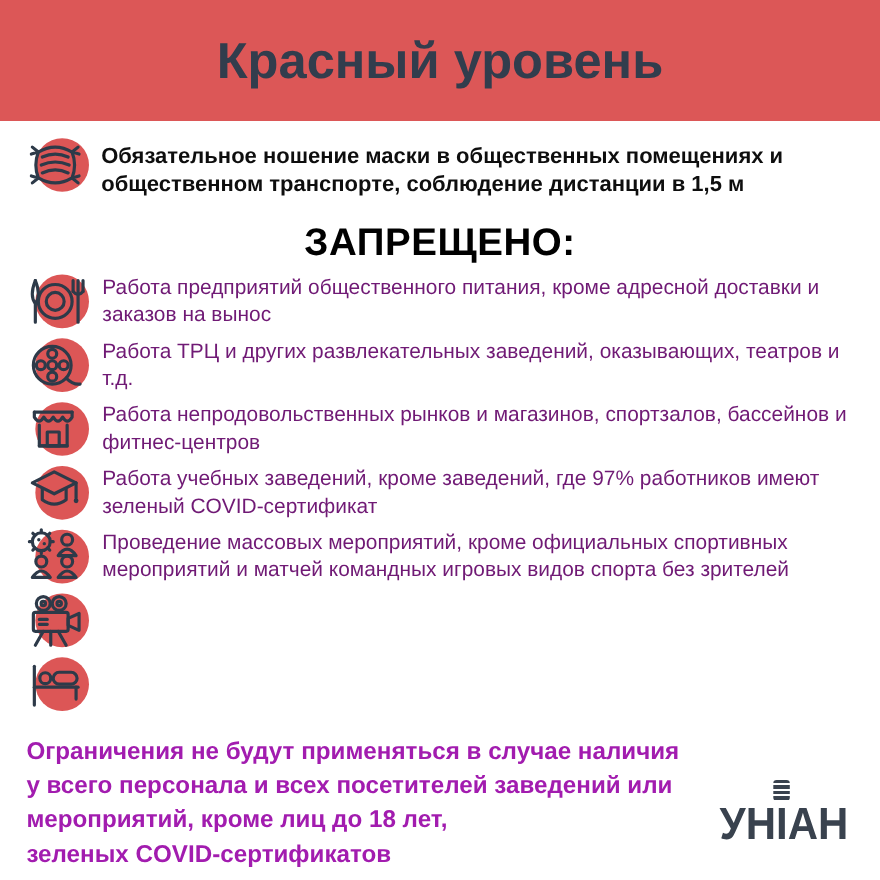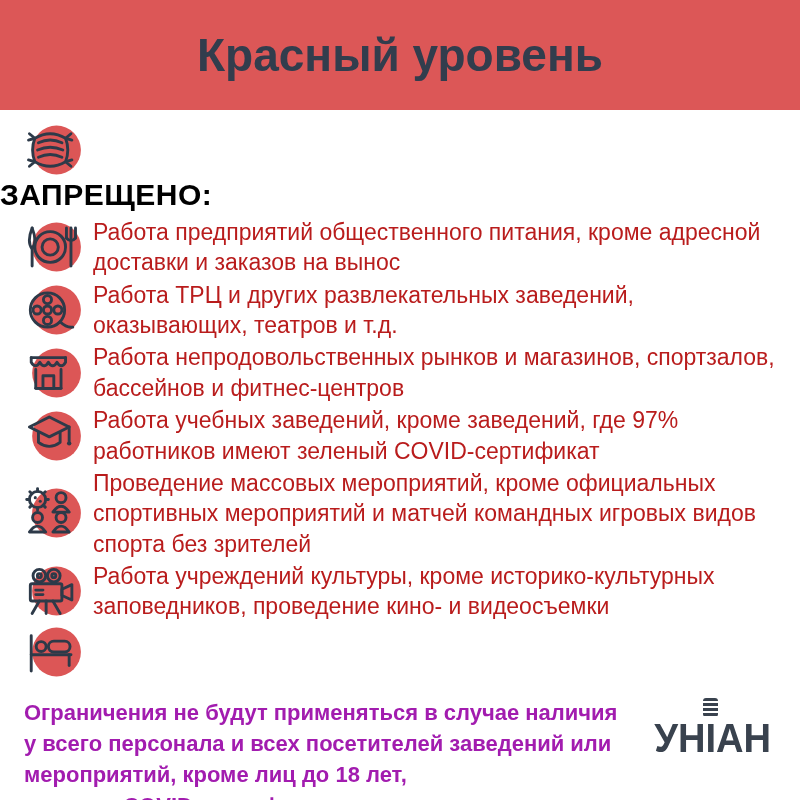--- a/index.html
+++ b/index.html
@@ -18,35 +18,35 @@
     font-size:22px;color:#7c4750;letter-spacing:8px;margin-top:5px;font-weight:400;
   }
   .mask-row{
     display:flex;align-items:flex-start;gap:8px;padding:12px 20px 0 20px;
   }
   .mask-row .text{
     font-weight:bold;font-size:20px;color:#0e0e0e;line-height:1.3;
     max-width:695px;padding-top:7px;
   }
   .banned-heading{
-    font-size:30px;font-weight:800;color:#000;
-    margin:0 0 4px 0;letter-spacing:0.5px;
+    text-align:center;font-size:35px;font-weight:800;color:#000;
+    margin:20px 0 4px 0;letter-spacing:0.5px;
   }
   .item{display:flex;align-items:center;gap:9px;padding:1px 20px;}
-  .item .text{font-size:23px;color:#b91c1c;line-height:1.32;max-width:685px;}
+  .item .text{font-size:19px;color:#701a75;line-height:1.32;max-width:685px;}
   .ic{width:64px;height:56px;flex:0 0 64px;}
   .bg{fill:#dc5656;stroke:none;}
   .st{fill:none;stroke:#2d3a49;stroke-width:3.2;stroke-linecap:round;stroke-linejoin:round;}
   .fl{fill:#2d3a49;stroke:none;}
   .footer-note{
     padding:16px 24px 0 24px;font-weight:bold;font-size:22px;color:#a21caf;
     line-height:1.42;white-space:pre-line;max-width:600px;
   }
   .logo{
-    position:absolute;right:30px;bottom:43px;text-align:center;width:120px;
+    position:absolute;right:30px;bottom:32px;text-align:center;width:120px;
   }
   .mic{
     width:15px;height:19px;margin:0 auto 3px auto;border-radius:3px;
     background:repeating-linear-gradient(180deg,#39424e 0 3px,#ffffff 3px 5px);
   }
   .logo-text{
     font-size:41px;font-weight:800;color:#39424e;letter-spacing:0px;
     transform:scaleX(0.93);line-height:0.9;
   }
 </style>
@@ -60,20 +60,21 @@
 <div class="mask-row">
   <svg class="ic" viewBox="0 0 70 62">
     <circle class="bg" cx="40" cy="31" r="27"></circle>
     <path class="st" d="M16 18 Q33 8 50 18 Q55 31 50 44 Q33 54 16 44 Q11 31 16 18 Z"></path>
     <path class="st" d="M20 23 Q33 17 46 23"></path>
     <path class="st" d="M19 31 Q33 25 47 31"></path>
     <path class="st" d="M20 39 Q33 33 46 39"></path>
     <path class="st" d="M16 18 L10 13 M16 18 L9 20 M50 18 L56 13 M50 18 L57 20"></path>
     <path class="st" d="M16 44 L9 42 M16 44 L10 49 M50 44 L57 42 M50 44 L56 49"></path>
   </svg>
+  <div class="text">Обязательное ношение маски в общественных помещениях и общественном транспорте, соблюдение дистанции в 1,5 м</div>
 </div>
 
 <div class="banned-heading">ЗАПРЕЩЕНО:</div>
 
 <div class="item">
   <svg class="ic" viewBox="0 0 70 62">
     <circle class="bg" cx="40" cy="31" r="27"></circle>
     <path class="st" d="M13 10 C9 20 9 28 13 33 L13 52"></path>
     <path class="st" d="M13 10 C17 20 17 28 13 33"></path>
     <circle class="st" cx="33" cy="31" r="17"></circle>
@@ -144,21 +145,20 @@
     <circle class="bg" cx="40" cy="31" r="27"></circle>
     <circle class="st" cx="21" cy="14" r="7"></circle>
     <circle class="st" cx="37" cy="14" r="7"></circle>
     <circle class="st" cx="21" cy="14" r="2.2"></circle>
     <circle class="st" cx="37" cy="14" r="2.2"></circle>
     <rect class="st" x="11" y="23" width="35" height="19" rx="2"></rect>
     <path class="st" d="M46 29 l11 -5 v17 l-11 -5 z"></path>
     <path class="st" d="M17 30 h8 M17 35 h8"></path>
     <path class="st" d="M21 42 L13 56 M36 42 L44 56 M28.5 42 V56"></path>
   </svg>
-  <div class="text">Работа учреждений культуры, кроме историко-культурных заповедников, проведение кино- и видеосъемки</div>
 </div>
 
 <div class="item">
   <svg class="ic" viewBox="0 0 70 62">
     <circle class="bg" cx="40" cy="31" r="27"></circle>
     <path class="st" d="M12 13 V52"></path>
     <circle class="st" cx="23" cy="25" r="5.5"></circle>
     <rect class="st" x="31" y="19" width="24" height="12" rx="6"></rect>
     <path class="st" d="M12 34 h44"></path>
     <path class="st" d="M54 34 v12"></path>

